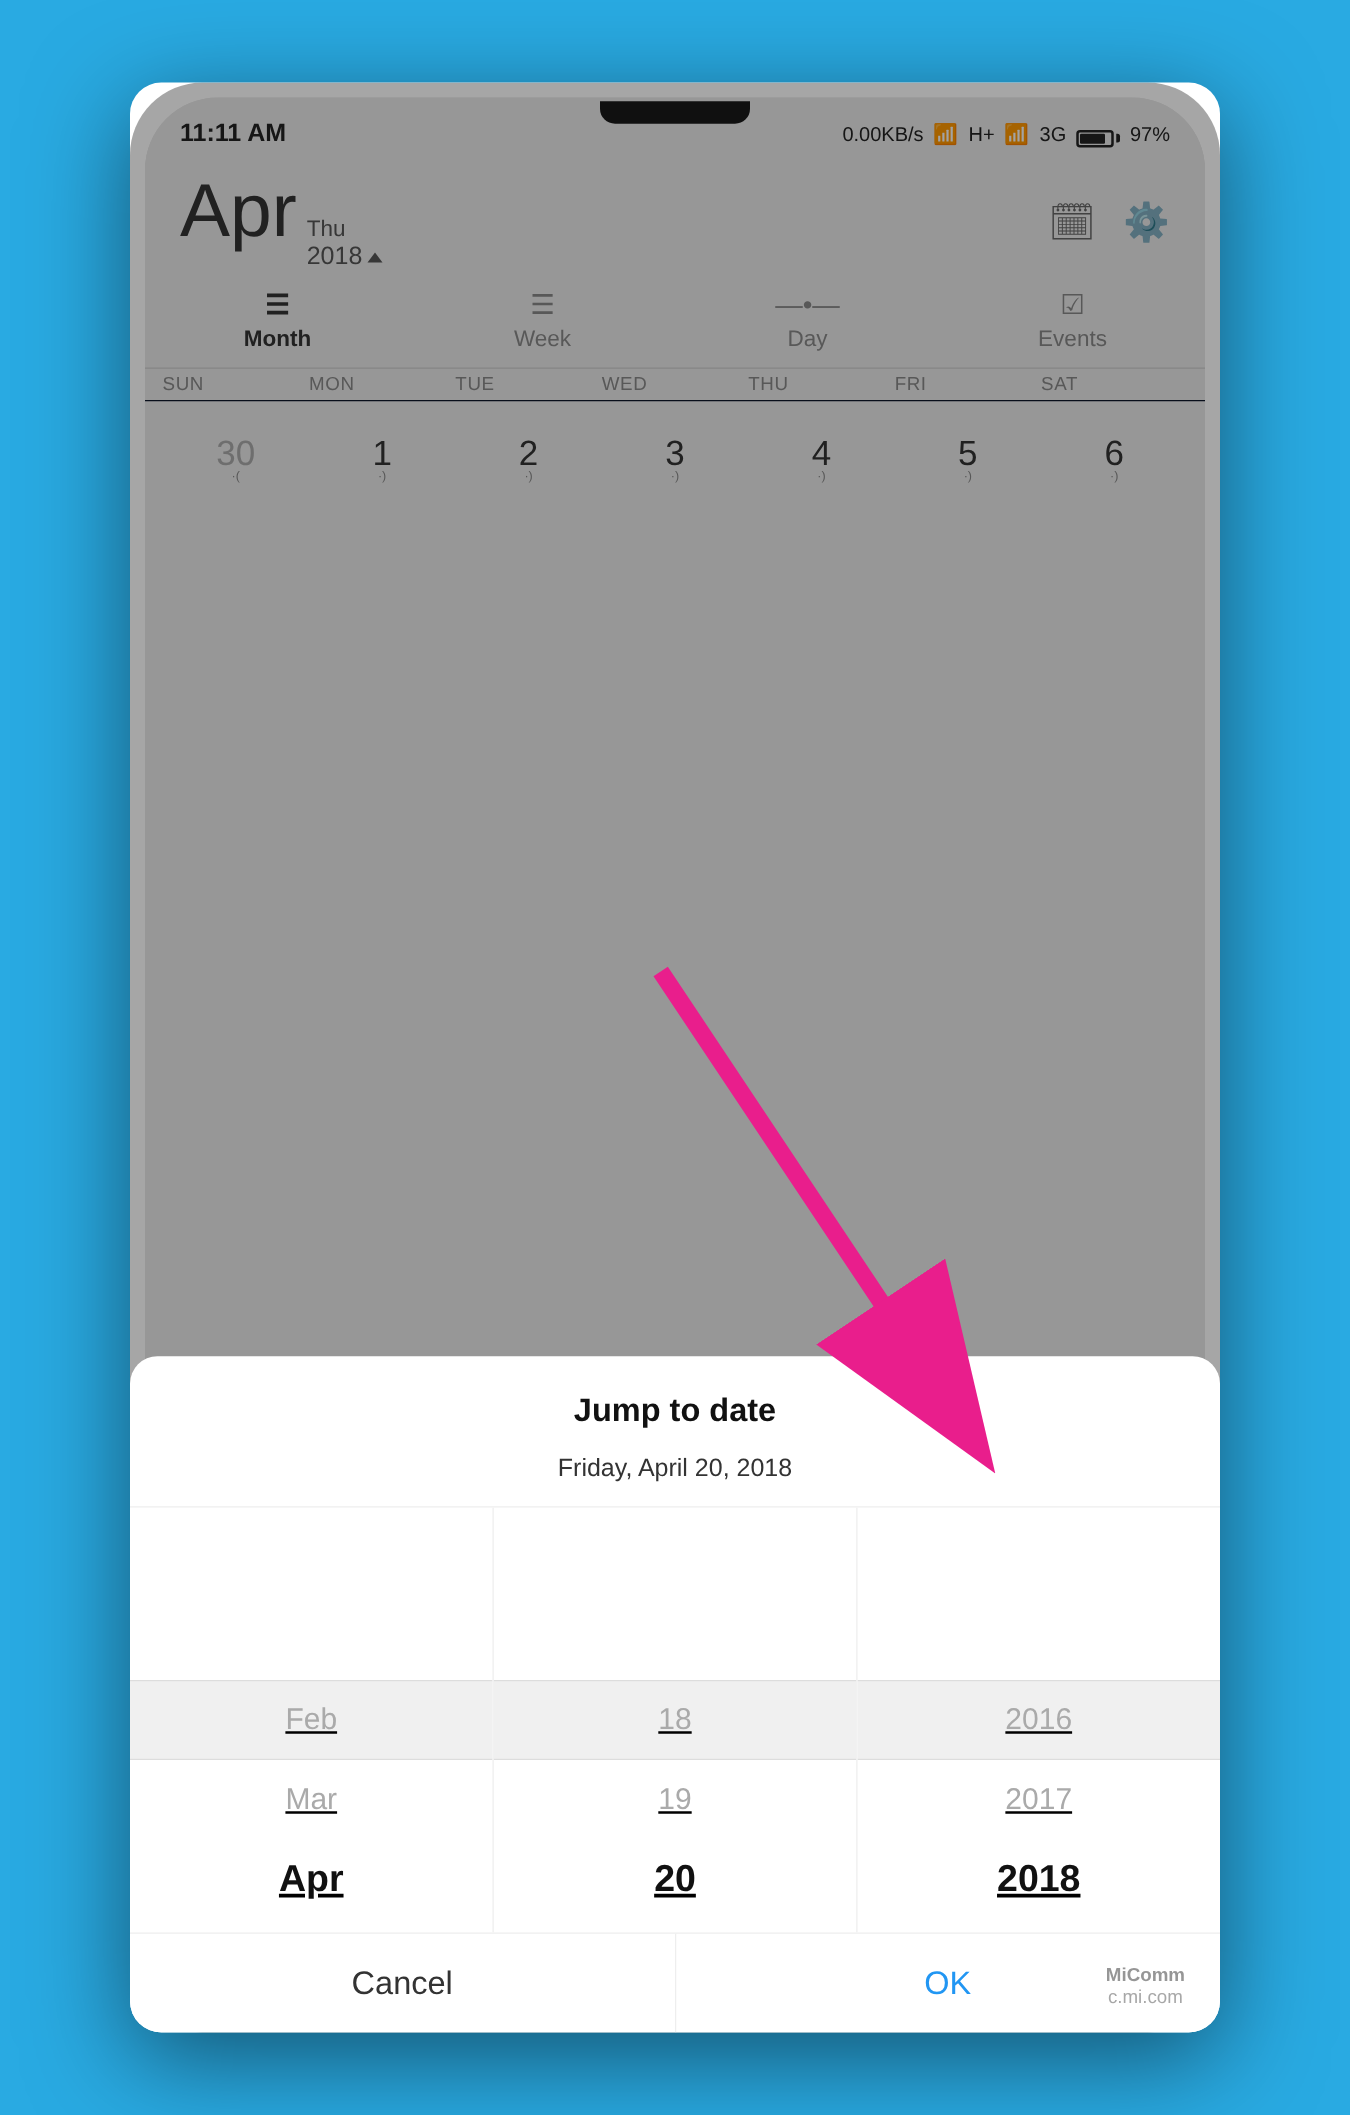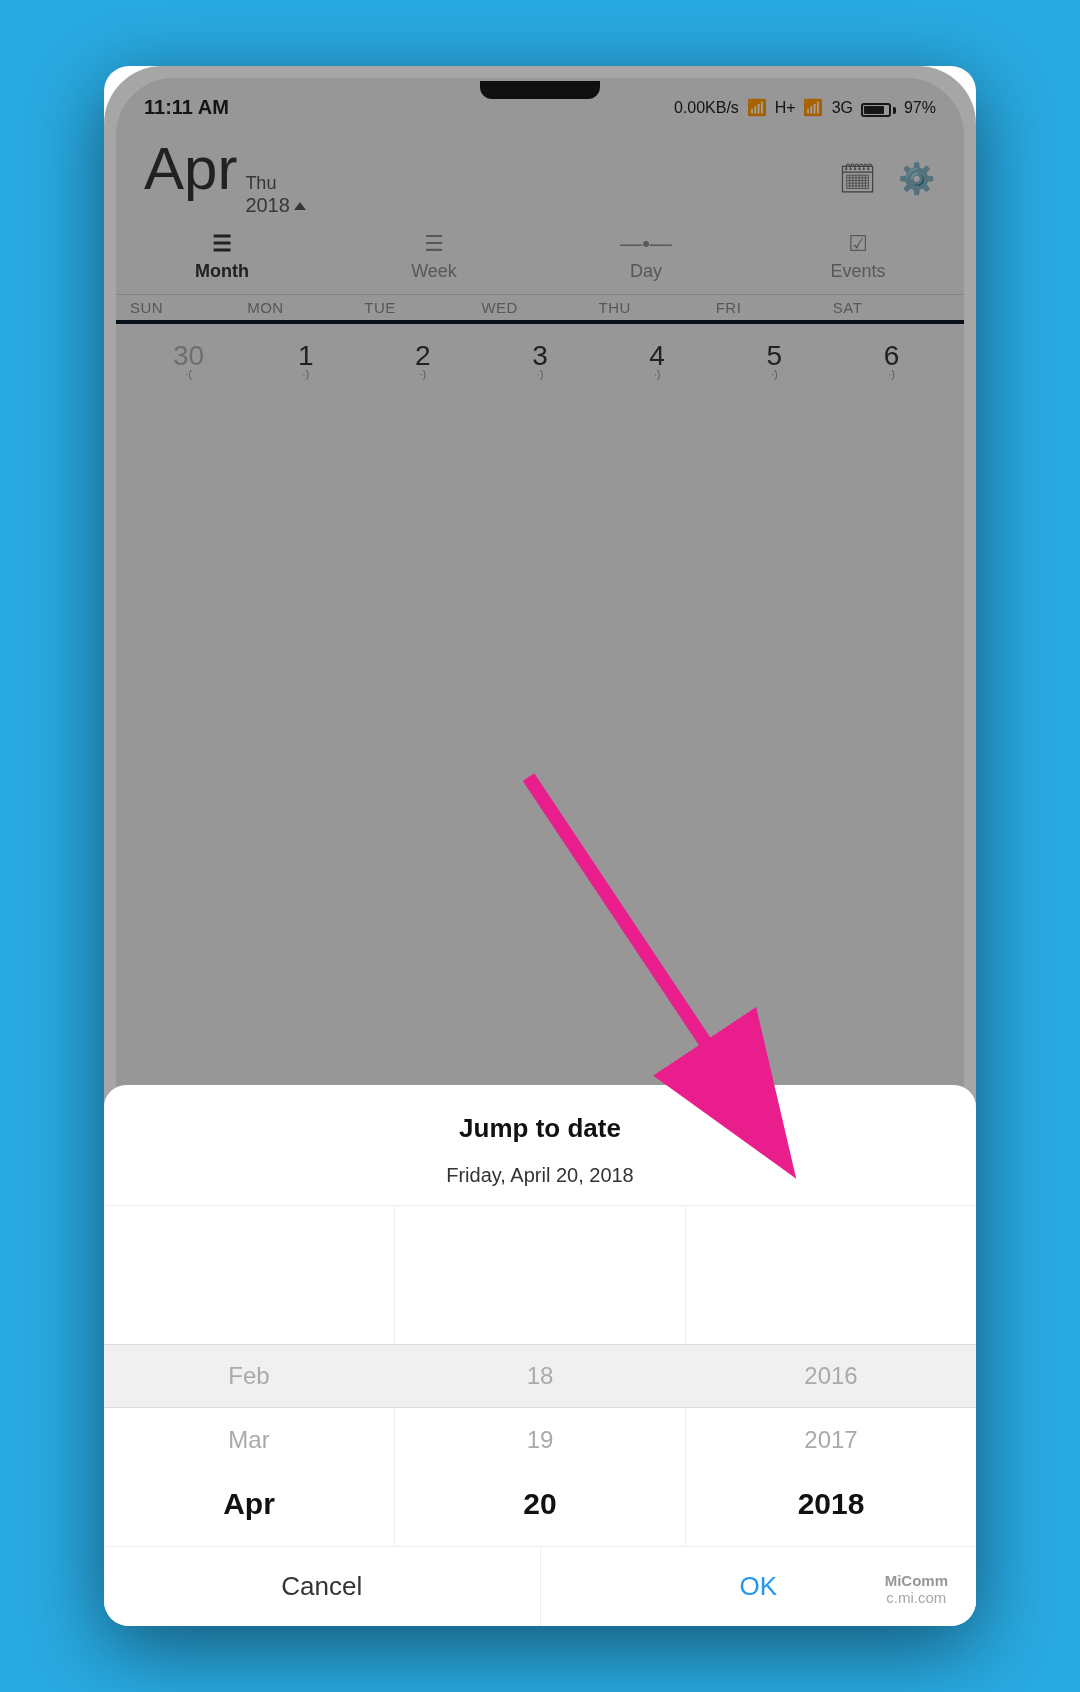--- a/index.html
+++ b/index.html
@@ -138,22 +138,22 @@
     .day-header {
       flex: 1;
       font-size: 15px;
       color: #888;
       letter-spacing: 0.5px;
     }
     
     .calendar-row {
       background: #e8e8e8;
       display: flex;
-      padding: 2px 14px;
-      border-top: 4px solid #0f172a;
+      padding: 12px 14px;
+      border-top: 1px solid #0f172a;
     }
     .cal-day {
       flex: 1;
       text-align: center;
       font-size: 28px;
       font-weight: 400;
       color: #333;
       padding: 14px 0;
       position: relative;
     }
@@ -204,20 +204,21 @@
       height: 340px;
       overflow: hidden;
       position: relative;
     }
     .picker-column {
       flex: 1;
       overflow: hidden;
       display: flex;
       flex-direction: column;
       position: relative;
+      text-decoration: underline;
     }
     .picker-column + .picker-column {
       border-left: 1px solid #eee;
     }
     .picker-highlight {
       position: absolute;
       top: 50%;
       left: 0; right: 0;
       height: 64px;
       margin-top: -32px;

